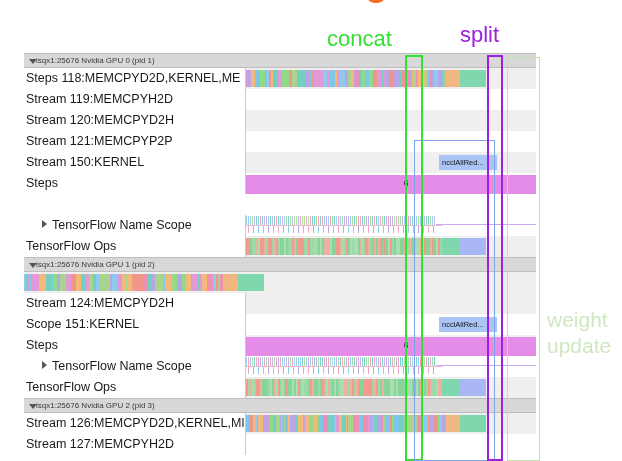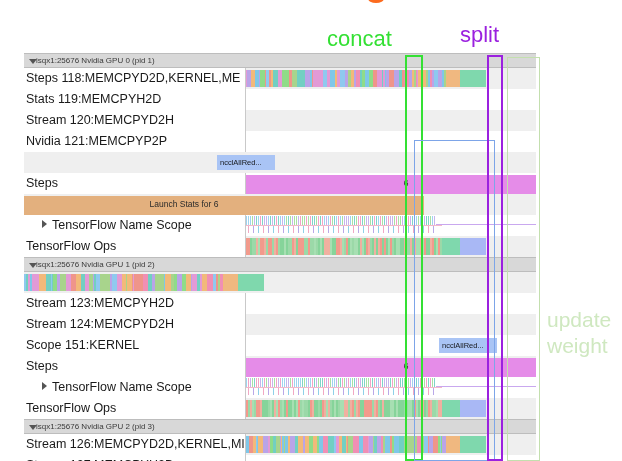--- a/index.html
+++ b/index.html
@@ -58,22 +58,22 @@
   #vb-weight{left:507px;top:57px;width:33px;height:404px;border:1.5px solid #c3dfae;}
 </style>
 </head>
 <body>
 
 <div id="orange-arc"></div>
 <div class="anno" id="anno-concat">concat</div>
 <div class="anno" id="anno-split">split</div>
 <div class="anno" id="anno-nccl">nccl</div>
 <div class="anno" id="anno-weight">
+  <span>weight</span>
   <span>update</span>
-  <span>weight</span>
 </div>
 
 <div id="trace">
     <div class="group-header">
       <div class="tri"></div>
       <span>isqx1:25676 Nvidia GPU 0 (pid 1)</span>
     </div>
     <div class="row shade">
       <div class="lbl">Steps 118:MEMCPYD2D,KERNEL,ME</div>
       <div class="track">
@@ -142,48 +142,45 @@
         <div class="bar" style="left: 186px; width: 2px; top: 2px; height: 17px; background: rgb(185, 164, 232);"></div>
         <div class="bar" style="left: 188px; width: 4px; top: 2px; height: 17px; background: rgb(143, 201, 239);"></div>
         <div class="bar" style="left: 192px; width: 4px; top: 2px; height: 17px; background: rgb(185, 164, 232);"></div>
         <div class="bar" style="left: 196px; width: 2px; top: 2px; height: 17px; background: rgb(127, 199, 232);"></div>
         <div class="bar" style="left: 198px; width: 2px; top: 2px; height: 17px; background: rgb(168, 212, 140);"></div>
         <div class="bar" style="left: 200px; width: 14px; top: 2px; height: 17px; background: rgb(240, 184, 128);"></div>
         <div class="bar" style="left: 214px; width: 26px; top: 2px; height: 17px; background: rgb(127, 216, 173);"></div>
       </div>
     </div>
     <div class="row white">
-      <div class="lbl">Stats 119:MEMCPYH2D</div>
+      <div class="lbl">Stream 119:MEMCPYH2D</div>
       <div class="track"></div>
     </div>
     <div class="row shade">
       <div class="lbl">Stream 120:MEMCPYD2H</div>
       <div class="track"></div>
     </div>
     <div class="row white">
-      <div class="lbl">Nvidia 121:MEMCPYP2P</div>
+      <div class="lbl">Stream 121:MEMCPYP2P</div>
       <div class="track"></div>
     </div>
     <div class="row shade">
+      <div class="lbl">Stream 150:KERNEL</div>
       <div class="track">
         <div class="ncclbox" style="left: 193px; width: 58px;">ncclAllRed...</div>
       </div>
     </div>
     <div class="row white">
       <div class="lbl">Steps</div>
       <div class="track">
         <div class="bar" style="left: 0px; width: 400px; top: 2px; height: 21px; background: rgb(229, 140, 232);"></div>
         <div class="bartxt" style="left: 0px; width: 320px;">6</div>
       </div>
     </div>
     <div class="row shade">
-      <div class="track">
-        <div class="bar" style="left: 0px; width: 400px; top: 2px; height: 21px; background: rgb(227, 176, 126);"></div>
-        <div class="bartxt" style="left: 0px; width: 320px;">Launch Stats for 6</div>
-      </div>
     </div>
     <div class="row white">
       <div class="lbl indent"><span class="caret"></span><span>TensorFlow Name Scope</span></div>
       <div class="track">
         <div class="bar" style="left: 0px; width: 1px; top: 1px; height: 9px; background: rgb(159, 211, 239);"></div>
         <div class="bar" style="left: 2px; width: 1px; top: 1px; height: 9px; background: rgb(159, 211, 239);"></div>
         <div class="bar" style="left: 4px; width: 1px; top: 1px; height: 9px; background: rgb(159, 211, 239);"></div>
         <div class="bar" style="left: 6px; width: 1px; top: 1px; height: 9px; background: rgb(169, 224, 164);"></div>
         <div class="bar" style="left: 8px; width: 1px; top: 1px; height: 9px; background: rgb(199, 180, 236);"></div>
         <div class="bar" style="left: 10px; width: 1px; top: 1px; height: 9px; background: rgb(127, 212, 200);"></div>
@@ -487,24 +484,20 @@
         <div class="bar" style="left: 185px; width: 4px; top: 2px; height: 17px; background: rgb(240, 143, 180);"></div>
         <div class="bar" style="left: 189px; width: 3px; top: 2px; height: 17px; background: rgb(143, 201, 239);"></div>
         <div class="bar" style="left: 192px; width: 2px; top: 2px; height: 17px; background: rgb(239, 149, 138);"></div>
         <div class="bar" style="left: 194px; width: 2px; top: 2px; height: 17px; background: rgb(168, 212, 140);"></div>
         <div class="bar" style="left: 196px; width: 3px; top: 2px; height: 17px; background: rgb(240, 143, 180);"></div>
         <div class="bar" style="left: 199px; width: 1px; top: 2px; height: 17px; background: rgb(242, 185, 122);"></div>
         <div class="bar" style="left: 200px; width: 14px; top: 2px; height: 17px; background: rgb(240, 184, 128);"></div>
         <div class="bar" style="left: 214px; width: 26px; top: 2px; height: 17px; background: rgb(127, 216, 173);"></div>
       </div>
     </div>
-    <div class="row white">
-      <div class="lbl">Stream 123:MEMCPYH2D</div>
-      <div class="track"></div>
-    </div>
     <div class="row shade">
       <div class="lbl">Stream 124:MEMCPYD2H</div>
       <div class="track"></div>
     </div>
     <div class="row white">
       <div class="lbl">Scope 151:KERNEL</div>
       <div class="track">
         <div class="ncclbox" style="left: 193px; width: 58px;">ncclAllRed...</div>
       </div>
     </div>

